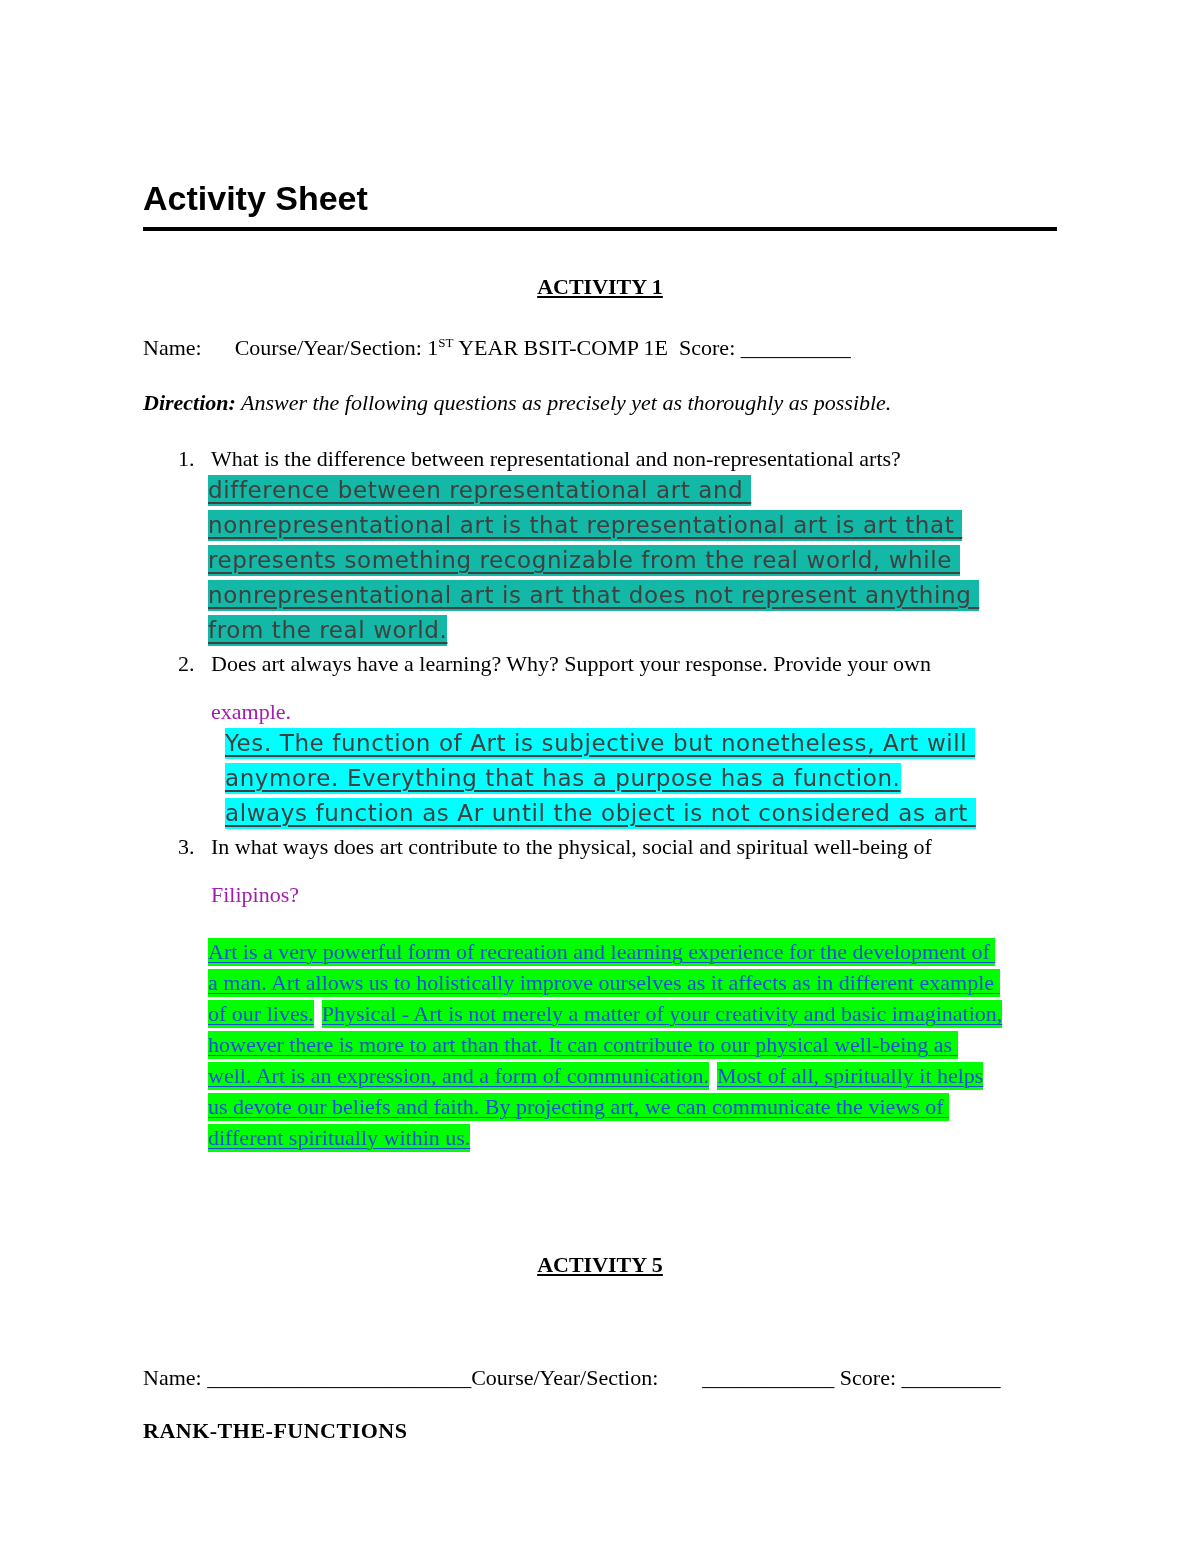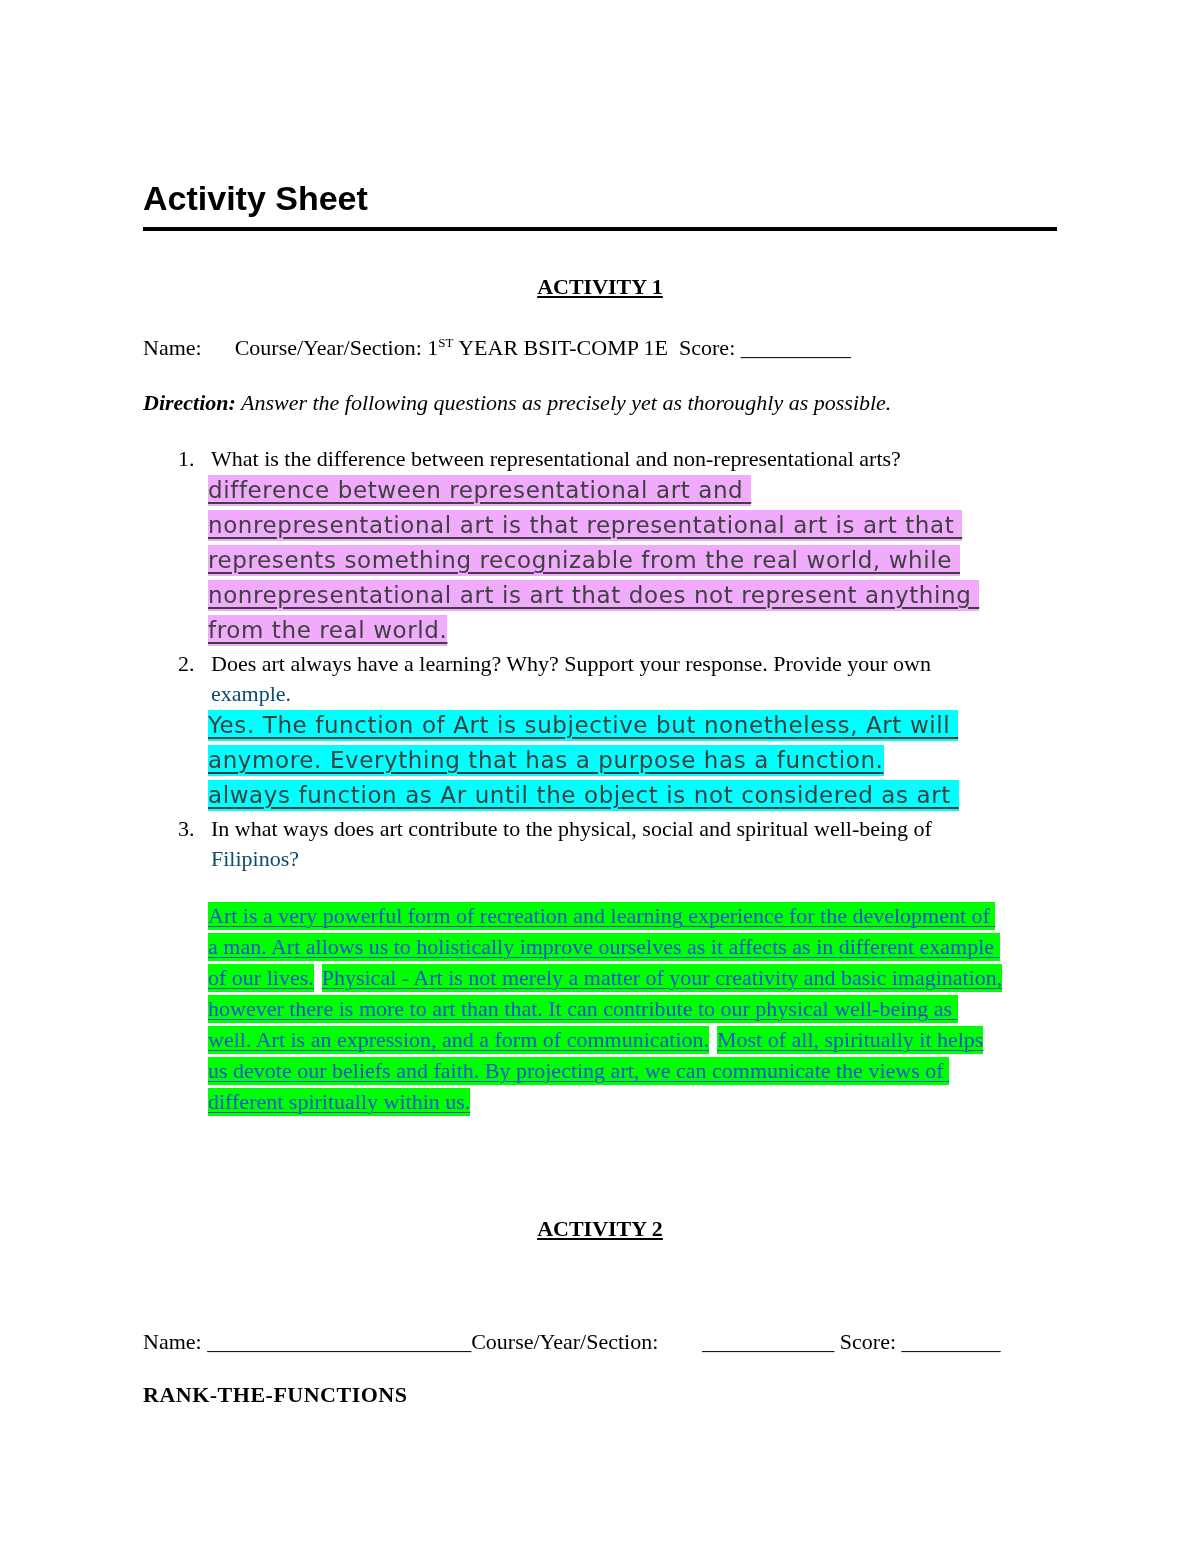--- a/index.html
+++ b/index.html
@@ -28,37 +28,37 @@
     font-size:22px;line-height:30px;margin:32px 0 0 0;
     white-space:pre-wrap;color:#000;
   }
   .name-line sup{font-size:13px;line-height:0;}
   .direction{font-size:22px;line-height:30px;margin:25px 0 0 0;white-space:pre-wrap;color:#000;}
   .direction .dir-label{font-weight:bold;font-style:italic;}
   .direction .dir-text{font-style:italic;}
   .qa-list{margin-top:26px;}
   .q-row{display:flex;font-size:22px;line-height:30px;padding-left:35px;color:#000;}
   .q-num{width:33px;flex:none;}
-  .q-cont{font-size:22px;line-height:30px;padding-left:68px;color:#0c4a6e;}
+  .q-cont{font-size:22px;line-height:30px;padding-left:68px;color:#a21caf;margin-top:18px;}
   .ans{padding-left:65px;}
   .ans-line{line-height:33px;white-space:pre-wrap;}
   .mark{
     white-space:pre-wrap;
     padding:2px 0 3px 0;
   }
   .sans-ans .mark{
     font-family:"DejaVu Sans",sans-serif;
     font-size:23px;color:#404040;letter-spacing:0.6px;
     text-decoration:underline;
     text-decoration-color:#404040;
     text-decoration-thickness:2px;
     text-underline-offset:4px;
   }
-  .hl-yellow{background:#f0abfc;}
-  .hl-cyan{background:#00ffff;}
+  .hl-yellow{background:#14b8a6;}
+  .hl-cyan{background:#00ffff;margin-left:17px;}
   .hl-green{background:#00ff00;}
   .serif-ans{margin-top:27px;padding-left:65px;}
   .serif-ans .ans-line{line-height:29px;}
   .serif-ans .mark{
     font-family:"Liberation Serif",serif;
     font-size:22px;color:#1d4ed8;
     padding:1px 0 2px 0;
     text-decoration:underline;
     text-decoration-thickness:1px;
     text-underline-offset:3px;
@@ -120,19 +120,19 @@
   <div class="serif-ans">
     <div class="ans-line"><span class="mark hl-green">Art is a very powerful form of recreation and learning experience for the development of </span></div>
     <div class="ans-line"><span class="mark hl-green">a man. Art allows us to holistically improve ourselves as it affects as in different example </span></div>
     <div class="ans-line"><span class="mark hl-green seg-gap">of our lives.</span><span class="mark hl-green">Physical - Art is not merely a matter of your creativity and basic imagination,</span></div>
     <div class="ans-line"><span class="mark hl-green">however there is more to art than that. It can contribute to our physical well-being as </span></div>
     <div class="ans-line"><span class="mark hl-green seg-gap">well. Art is an expression, and a form of communication.</span><span class="mark hl-green">Most of all, spiritually it helps</span></div>
     <div class="ans-line"><span class="mark hl-green">us devote our beliefs and faith. By projecting art, we can communicate the views of </span></div>
     <div class="ans-line"><span class="mark hl-green">different spiritually within us.</span></div>
   </div>
 
-  <h2 class="activity-heading activity2-heading">ACTIVITY 2</h2>
+  <h2 class="activity-heading activity2-heading">ACTIVITY 5</h2>
 
   <p class="name-line name-line2">Name: ________________________Course/Year/Section:        ____________ Score: _________</p>
 
   <p class="rank-title">RANK-THE-FUNCTIONS</p>
 
 </div>
 
 </body></html>

